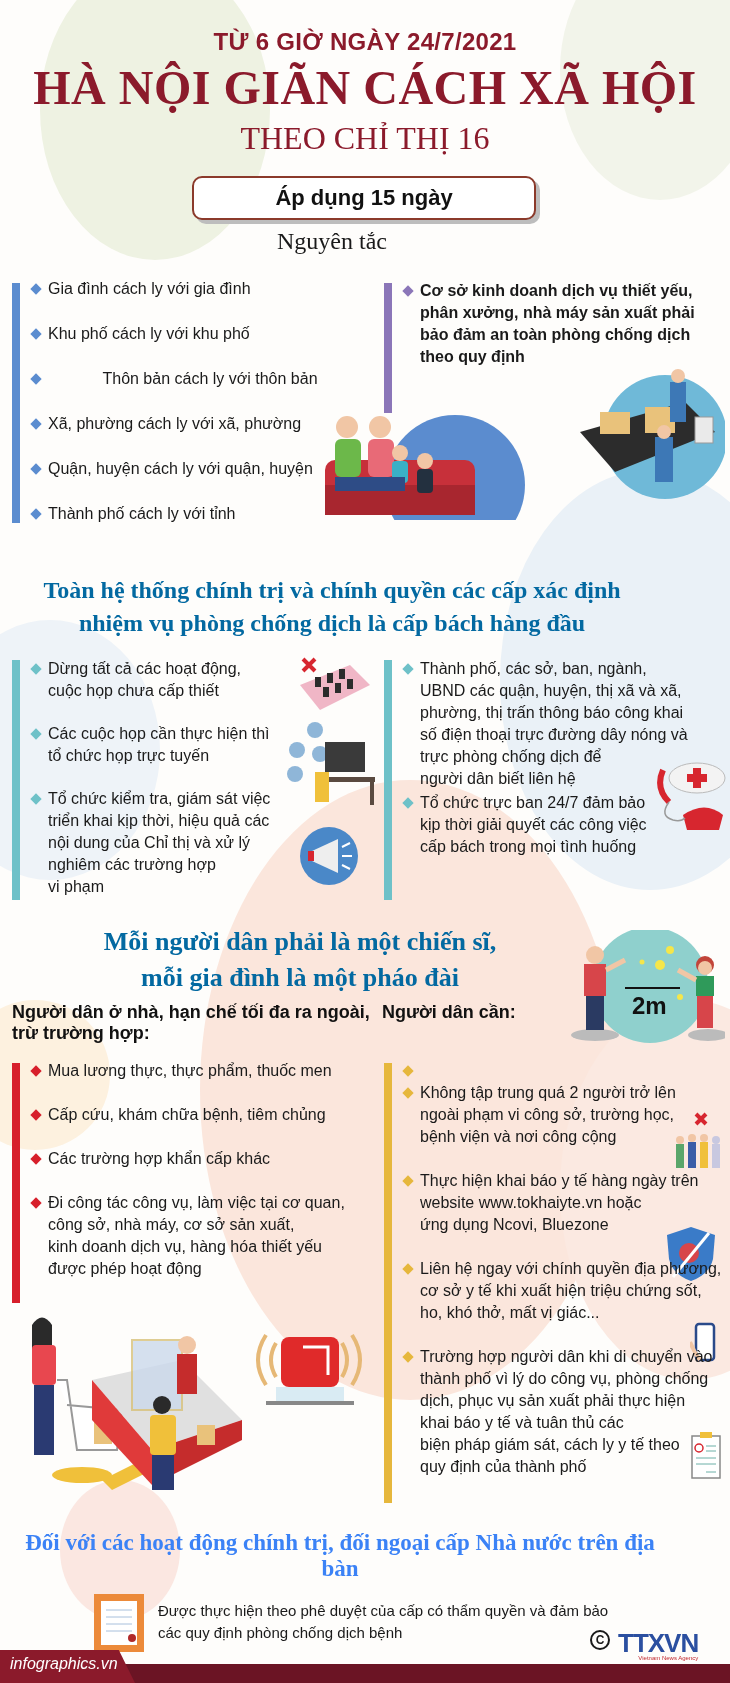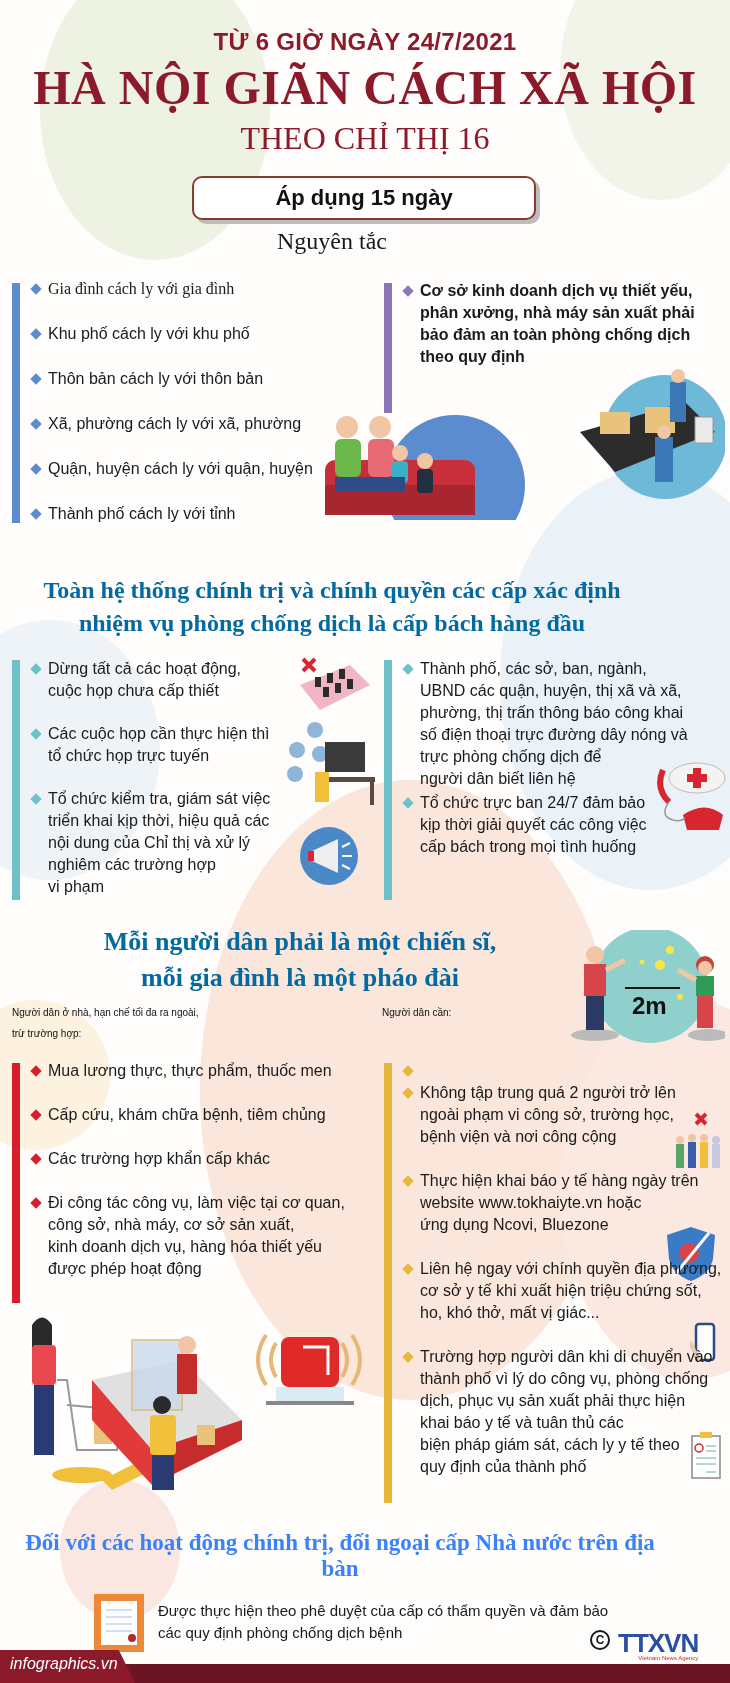--- a/index.html
+++ b/index.html
@@ -17,21 +17,21 @@
   .sec-head { left: 0; width: 664px; text-align: center; font-family: "Liberation Serif", serif; }
   .sec-head.black { color: #1a1a1a; font-size: 24px; }
   .sec-head.red { color: #0369a1; font-size: 24px; font-weight: bold; line-height: 33px; }
 
   .bar { position: absolute; z-index: 2; width: 8px; }
   .list { position: absolute; z-index: 3; list-style: none; }
   .list li { position: relative; padding-left: 16px; font-size: 16px; line-height: 22px; color: #1a1a1a; }
   .list li .dia { position: absolute; left: 0; top: 7px; width: 8px; height: 8px; transform: rotate(45deg); }
   .list li .txt { white-space: pre-line; }
 
-  .small-head { position: absolute; z-index: 3; font-size: 10px; font-weight: normal; line-height: 21px; color: #111; white-space: pre-line; }
+  .small-head { position: absolute; z-index: 3; font-size: 18px; font-weight: bold; line-height: 21px; color: #111; white-space: pre-line; }
 
   .footer-bar { position: absolute; left: 0; top: 1664px; width: 730px; height: 19px; background: #6b1424; z-index: 4; }
   .footer-tab { position: absolute; left: 0; top: 1650px; width: 135px; height: 33px; background: #8b1a2b; z-index: 5; clip-path: polygon(0 0, 88% 0, 100% 100%, 0 100%); }
   .footer-text { position: absolute; left: 10px; top: 1655px; z-index: 6; color: #fff; font-size: 16px; font-style: italic; }
   .logo { position: absolute; left: 618px; top: 1628px; z-index: 6; }
   .logo .copy { position: absolute; left: -28px; top: 2px; width: 20px; height: 20px; border: 2px solid #1a1a1a; border-radius: 50%; font-size: 12px; font-weight: bold; text-align: center; line-height: 16px; }
   .logo .ttx { font-size: 26px; font-weight: bold; color: #2b4fa0; letter-spacing: -1px; font-family: "Liberation Sans", sans-serif; }
   .logo .agency { font-size: 6px; color: #c0262d; text-align: right; margin-top: -4px; }
 
   .illus { position: absolute; z-index: 2; }
@@ -50,23 +50,23 @@
 
 <div class="layer top-line">TỪ 6 GIỜ NGÀY 24/7/2021</div>
 <div class="layer title">HÀ NỘI GIÃN CÁCH XÃ HỘI</div>
 <div class="layer subtitle">THEO CHỈ THỊ 16</div>
 <div class="layer apply-box">Áp dụng 15 ngày</div>
 
 <div class="layer sec-head black" style="top:228px;">Nguyên tắc</div>
 
 <div class="bar" style="left:12px;top:283px;height:240px;background:#5b8ccf;"></div>
 <ul class="list" style="left:32px;top:278px;width:340px;">
-  <li style="margin-bottom:23px;font-family:Liberation Serif, serif;"><span class="dia" style="background:#5b8ccf;"></span><span class="txt">Gia đình cách ly với gia đình</span></li>
+  <li style="margin-bottom:23px;"><span class="dia" style="background:#5b8ccf;"></span><span class="txt">Gia đình cách ly với gia đình</span></li>
   <li style="margin-bottom:23px;"><span class="dia" style="background:#5b8ccf;"></span><span class="txt">Khu phố cách ly với khu phố</span></li>
-  <li style="margin-bottom:23px;"><span class="dia" style="background:#5b8ccf;"></span><span class="txt">Thôn bản cách ly với thôn bản</span></li>
+  <li style="margin-bottom:23px;text-align:center;"><span class="dia" style="background:#5b8ccf;"></span><span class="txt">Thôn bản cách ly với thôn bản</span></li>
   <li style="margin-bottom:23px;"><span class="dia" style="background:#5b8ccf;"></span><span class="txt">Xã, phường cách ly với xã, phường</span></li>
   <li style="margin-bottom:23px;"><span class="dia" style="background:#5b8ccf;"></span><span class="txt">Quận, huyện cách ly với quận, huyện</span></li>
   <li><span class="dia" style="background:#5b8ccf;"></span><span class="txt">Thành phố cách ly với tỉnh</span></li>
 </ul>
 
 <div class="bar" style="left:384px;top:283px;height:130px;background:#8b76b8;"></div>
 <ul class="list" style="left:404px;top:280px;width:320px;font-weight:bold;">
   <li><span class="dia" style="background:#8b76b8;"></span><span class="txt">Cơ sở kinh doanh dịch vụ thiết yếu,
 phân xưởng, nhà máy sản xuất phải
 bảo đảm an toàn phòng chống dịch

